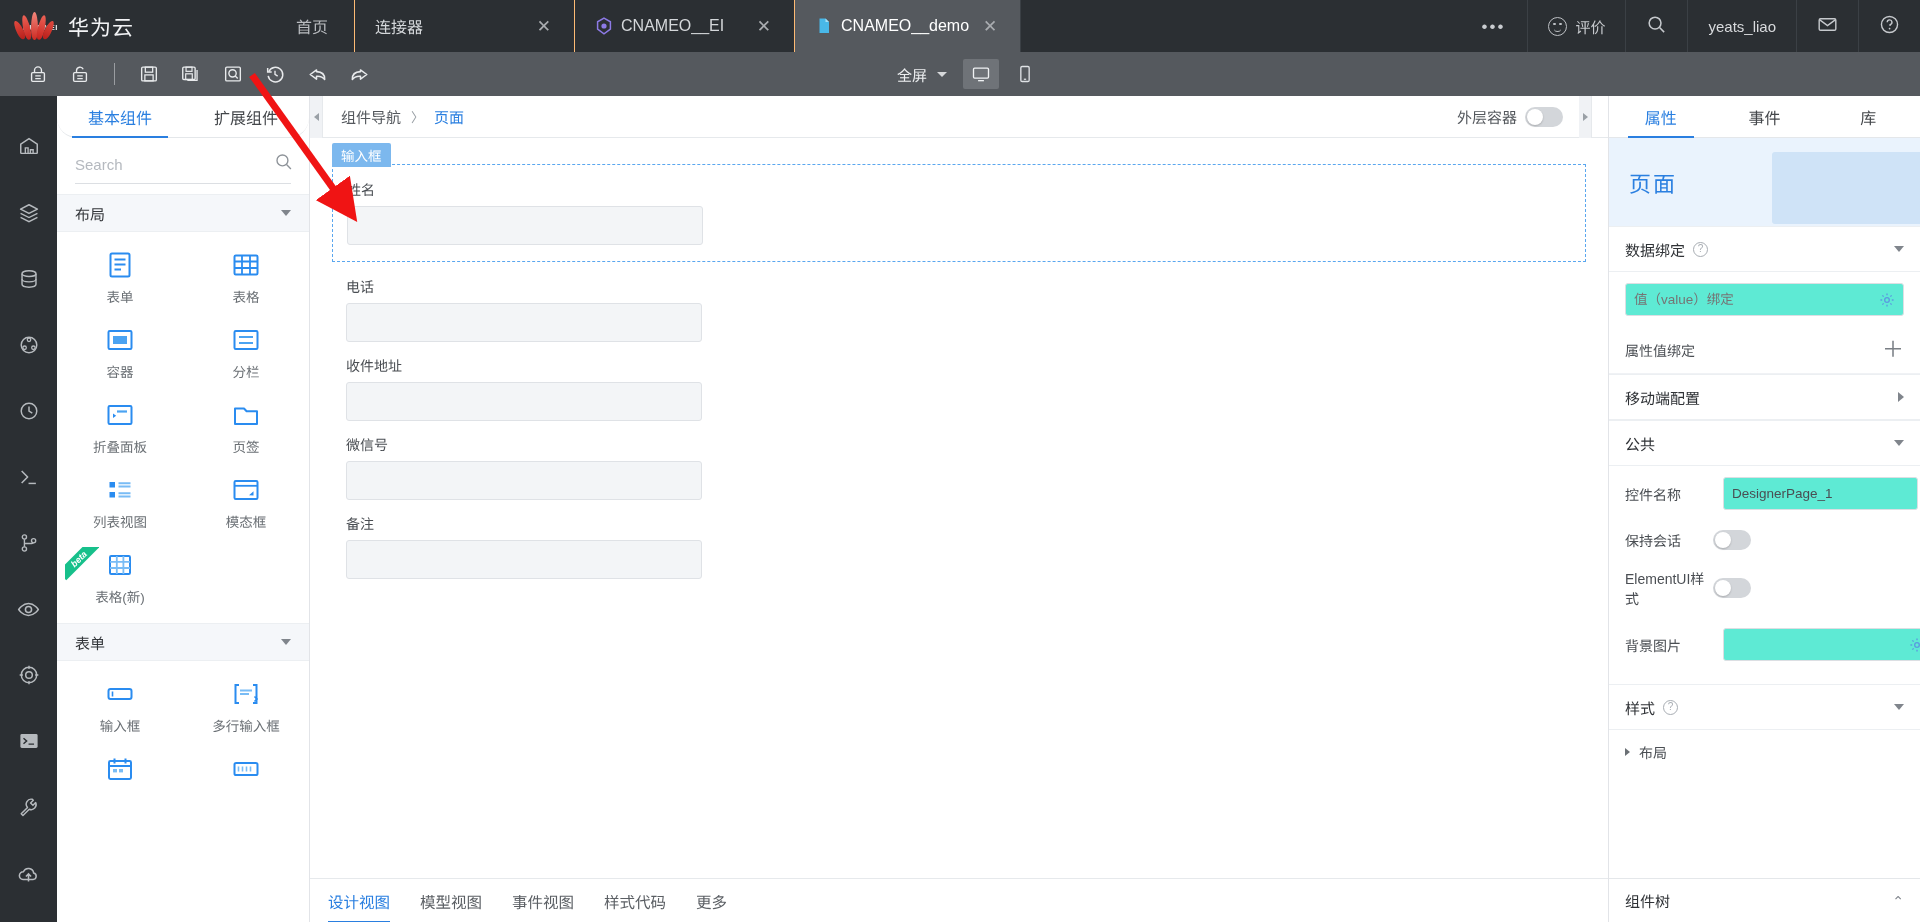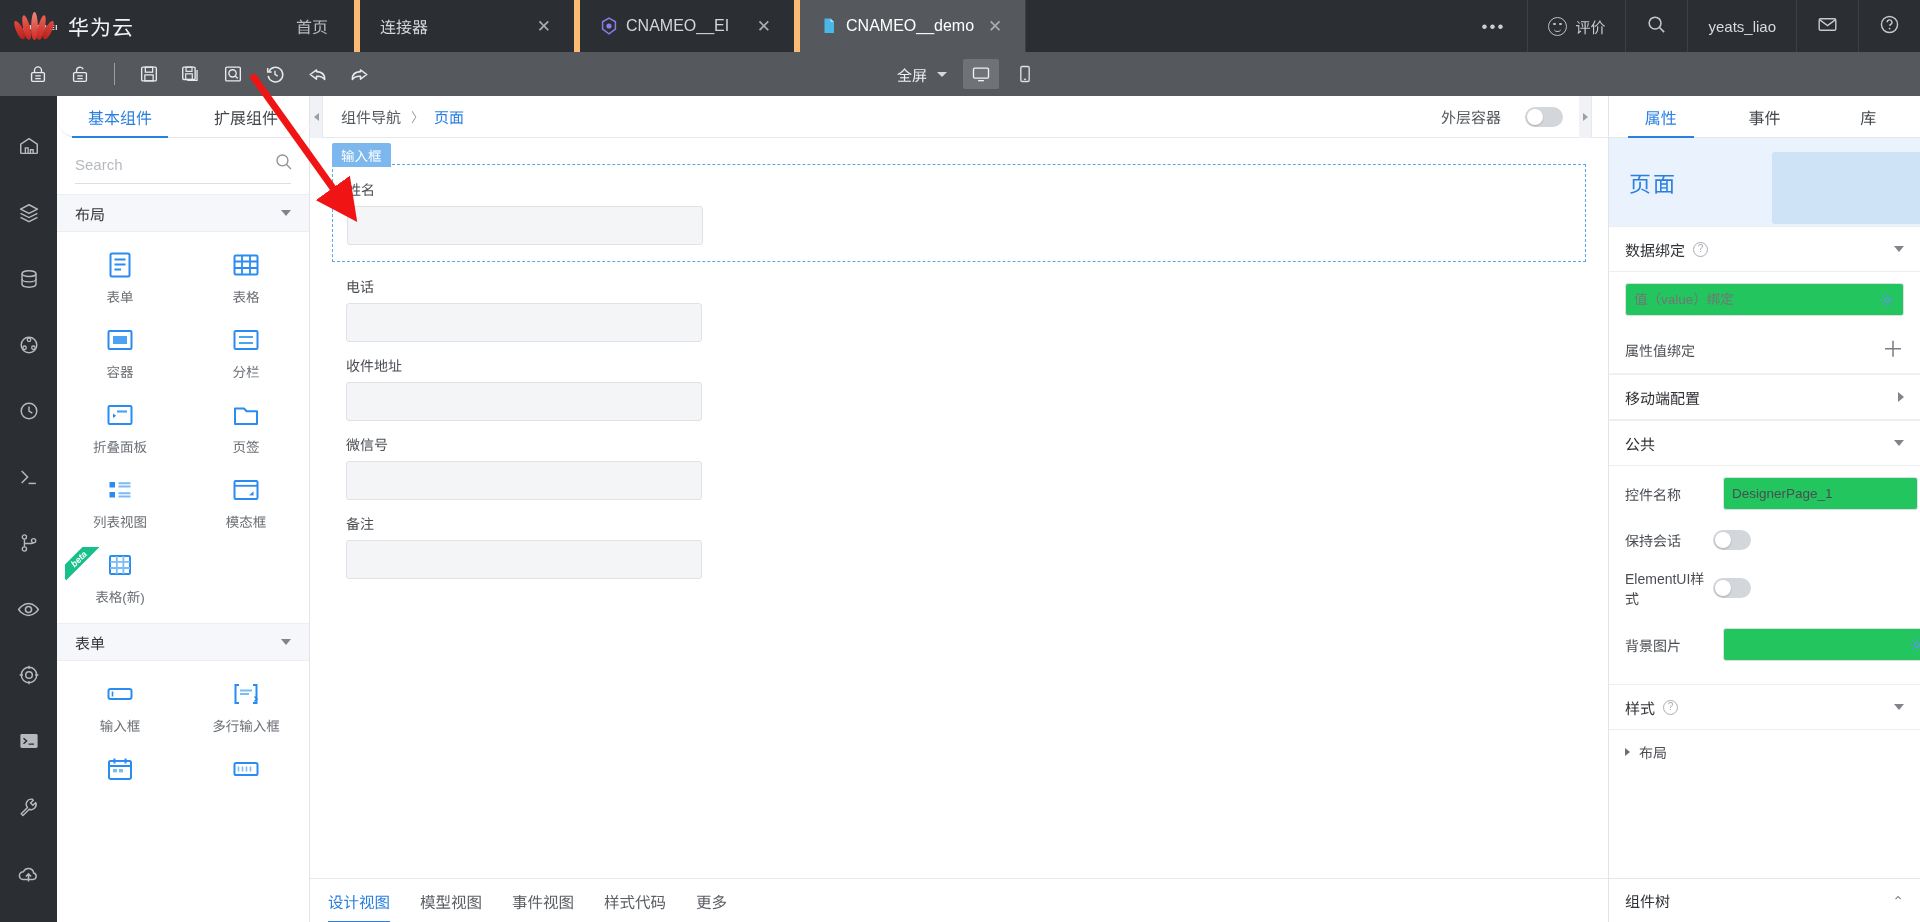--- a/index.html
+++ b/index.html
@@ -34,21 +34,21 @@
   .hw-word { font-size: 8px; letter-spacing: .5px; color: #e7e7e7; margin-top: 2px; font-weight: bold; font-family:"Liberation Sans",sans-serif;}
   .brand-name { font-size: 21px; color: #f2f3f5; letter-spacing: 1px; }
 
   .tabstrip { display: flex; align-items: stretch; flex: 0 0 auto; }
   .tab-home {
     display: flex; align-items: center; padding: 0 26px; font-size: 16px; color: #b9bcc0;
     cursor: pointer;
   }
   .tab {
     display: flex; align-items: center; gap: 9px; padding: 0 18px 0 20px; min-width: 220px;
-    border-left: 6px solid #fdba74; font-size: 16px; color: #d4d7da; cursor: pointer;
+    border-left: 1px solid #fdba74; font-size: 16px; color: #d4d7da; cursor: pointer;
     position: relative; justify-content: space-between; background: #2b2f33;
   }
   .tab .tlabel { display:flex; align-items:center; gap:8px; white-space: nowrap; }
   .tab.active { background: #55595e; color: #fff; }
   .tab .tclose { font-size: 17px; color: #a9acb0; padding: 2px 5px; line-height: 1; }
   .tab-icon { width: 18px; height: 18px; display:inline-block; flex: none; }
 
   .topbar-spacer { flex: 1 1 auto; display: flex; align-items: center; justify-content: flex-end;
                    padding-right: 22px; border-left: 1px solid #3b4045; }
   .dots { color: #c9ccd0; letter-spacing: 2px; font-size: 17px; line-height: 1; }
@@ -160,21 +160,21 @@
     width: 13px; height: 44px; background: #f0f2f5; display: flex; align-items: center;
     justify-content: center; cursor: pointer; border-right:1px solid #e6e9ec;
   }
   .collapse-h i { width:0;height:0;border-top:4px solid transparent;border-bottom:4px solid transparent;
                   border-right:5px solid #9aa0a6; display:block;}
   .collapse-h.right i { border-right:none; border-left:5px solid #9aa0a6; }
   .crumbs { display: flex; align-items: center; gap: 10px; padding-left: 18px; font-size: 15px; }
   .crumb { color: #54585d; cursor: pointer; }
   .crumb.link { color: #2a7fe0; }
   .crumb-sep { color: #9aa0a6; font-size: 13px; }
-  .outer-toggle { margin-left: auto; display: flex; align-items: center; gap: 24px;
+  .outer-toggle { margin-left: auto; display: flex; align-items: center; gap: 8px;
                   font-size: 15px; color: #54585d; }
   .switch { width: 38px; height: 20px; border-radius: 10px; background: #d3d6da; position: relative;
             cursor: pointer; }
   .switch i { position: absolute; left: 2px; top: 2px; width: 16px; height: 16px; border-radius: 50%;
               background: #fff; box-shadow: 0 1px 2px rgba(0,0,0,.2); display:block;}
 
   .canvas-wrap { flex: 1 1 auto; position: relative; background: #fff; overflow: hidden; }
   .canvas { position: absolute; inset: 0; padding: 26px 22px 0 22px; }
   .sel-box {
     position: relative; border: 1px dashed #5aa7ef; padding: 14px 14px 16px 14px; width: 1264px;
@@ -238,21 +238,21 @@
               border-left:6px solid #80858c; }
   .arrow-sm { width:0;height:0;border-top:4px solid transparent;border-bottom:4px solid transparent;
               border-left:5px solid #6b7075; }
   .pr-body { flex: 1 1 auto; overflow: hidden; }
   .row {
     display: flex; align-items: center; padding: 11px 16px; gap: 10px; font-size: 14px; color: #4a4e53;
   }
   .row .lbl { width: 88px; min-width:88px; color: #4a4e53; }
   .ctl-box {
     flex: 1; height: 33px; border: 1px solid #dcdfe3; border-radius: 3px; display: flex;
-    align-items: center; padding: 0 8px; font-size: 13.5px; color: #9aa0a6; background: #22c55e;
+    align-items: center; padding: 0 8px; font-size: 13.5px; color: #9aa0a6; background: #5eead4;
     justify-content: space-between;
   }
   .ctl-box input { border: none; outline: none; flex: 1; font-size: 13.5px; color: #4a4e53;
                    font-family: inherit; background: transparent;}
   .gear { width: 16px; height: 16px; flex:none; }
   .plusrow { display: flex; align-items: center; padding: 12px 16px; font-size: 14px; color: #4a4e53;
              border-bottom: 1px solid #f0f2f5;}
   .plus { margin-left: auto; font-size: 22px; color: #7a7f85; line-height: 1; cursor: pointer; }
   .sw-row { display: flex; align-items: center; padding: 9px 16px; font-size: 14px; color: #4a4e53; }
   .sw-row .lbl { width: 88px; min-width:88px; }

